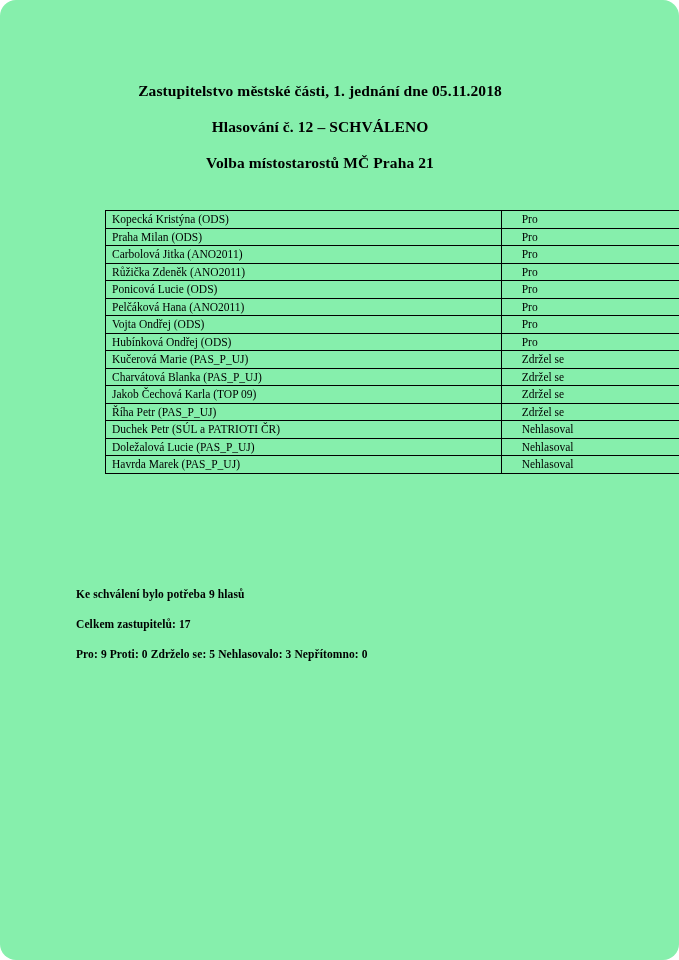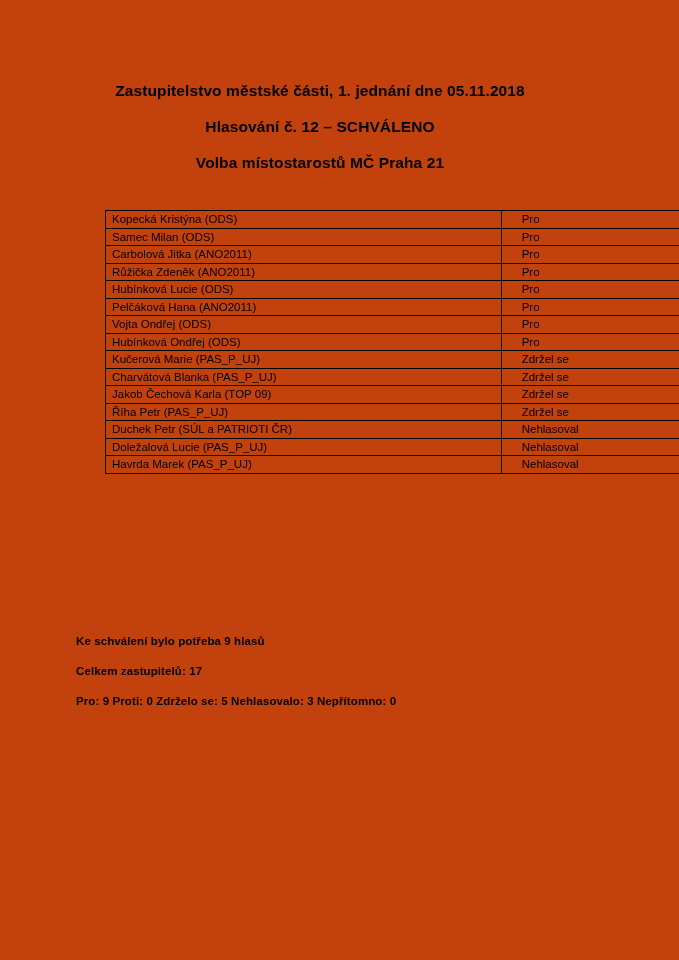--- a/index.html
+++ b/index.html
@@ -4,24 +4,25 @@
 <style>
   html, body {
     margin: 0;
     padding: 0;
     background: #ffffff;
   }
   .page {
     position: relative;
     width: 679px;
     height: 960px;
-    background: #c2410c;
-    font-family: Liberation Sans, sans-serif;
+    background: #86efac;
+    font-family: Liberation Serif, serif;
     color: #000000;
     overflow: hidden;
+    border-radius: 16px;
   }
   .titles {
     position: absolute;
     top: 81px;
     left: 0;
     width: 640px;
     text-align: center;
   }
   .titles .title-line {
     font-size: 15.5px;
@@ -55,21 +56,20 @@
   }
   .voting-table td.vote-cell {
     width: 31.3%;
     padding-left: 20px;
   }
   .summary {
     position: absolute;
     top: 588px;
     left: 76px;
     width: 520px;
-    margin-top: 47px;
   }
   .summary .summary-line {
     font-size: 11.5px;
     font-weight: bold;
     line-height: 12px;
     margin: 0 0 18px 0;
     letter-spacing: 0.1px;
   }
 </style>
 </head>
@@ -83,33 +83,33 @@
     <div class="title-line">Volba místostarostů MČ Praha 21</div>
   </div>
 
   <table class="voting-table">
     <tbody>
         <tr>
           <td class="name-cell">Kopecká Kristýna (ODS)</td>
           <td class="vote-cell">Pro</td>
         </tr>
         <tr>
-          <td class="name-cell">Samec Milan (ODS)</td>
+          <td class="name-cell">Praha Milan (ODS)</td>
           <td class="vote-cell">Pro</td>
         </tr>
         <tr>
           <td class="name-cell">Carbolová Jitka (ANO2011)</td>
           <td class="vote-cell">Pro</td>
         </tr>
         <tr>
           <td class="name-cell">Růžička Zdeněk (ANO2011)</td>
           <td class="vote-cell">Pro</td>
         </tr>
         <tr>
-          <td class="name-cell">Hubínková Lucie (ODS)</td>
+          <td class="name-cell">Ponicová Lucie (ODS)</td>
           <td class="vote-cell">Pro</td>
         </tr>
         <tr>
           <td class="name-cell">Pelčáková Hana (ANO2011)</td>
           <td class="vote-cell">Pro</td>
         </tr>
         <tr>
           <td class="name-cell">Vojta Ondřej (ODS)</td>
           <td class="vote-cell">Pro</td>
         </tr>

